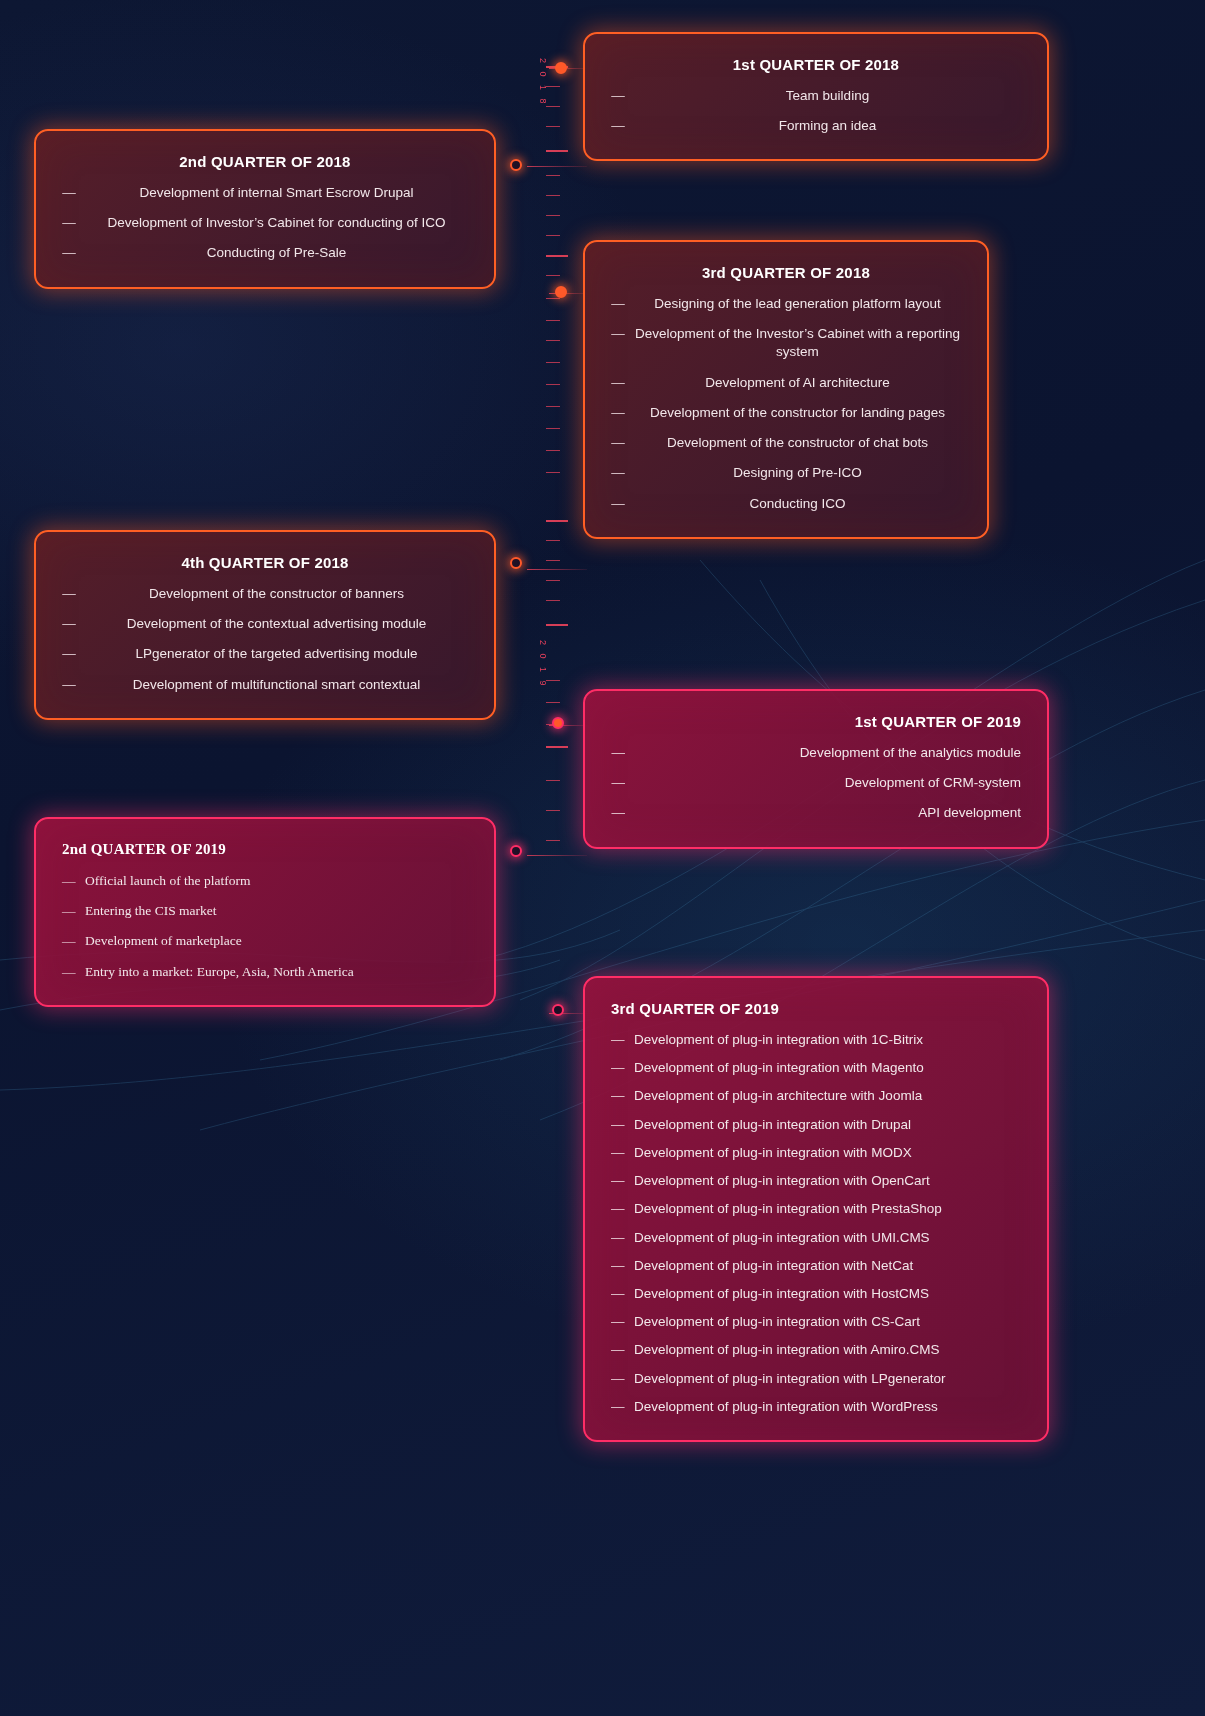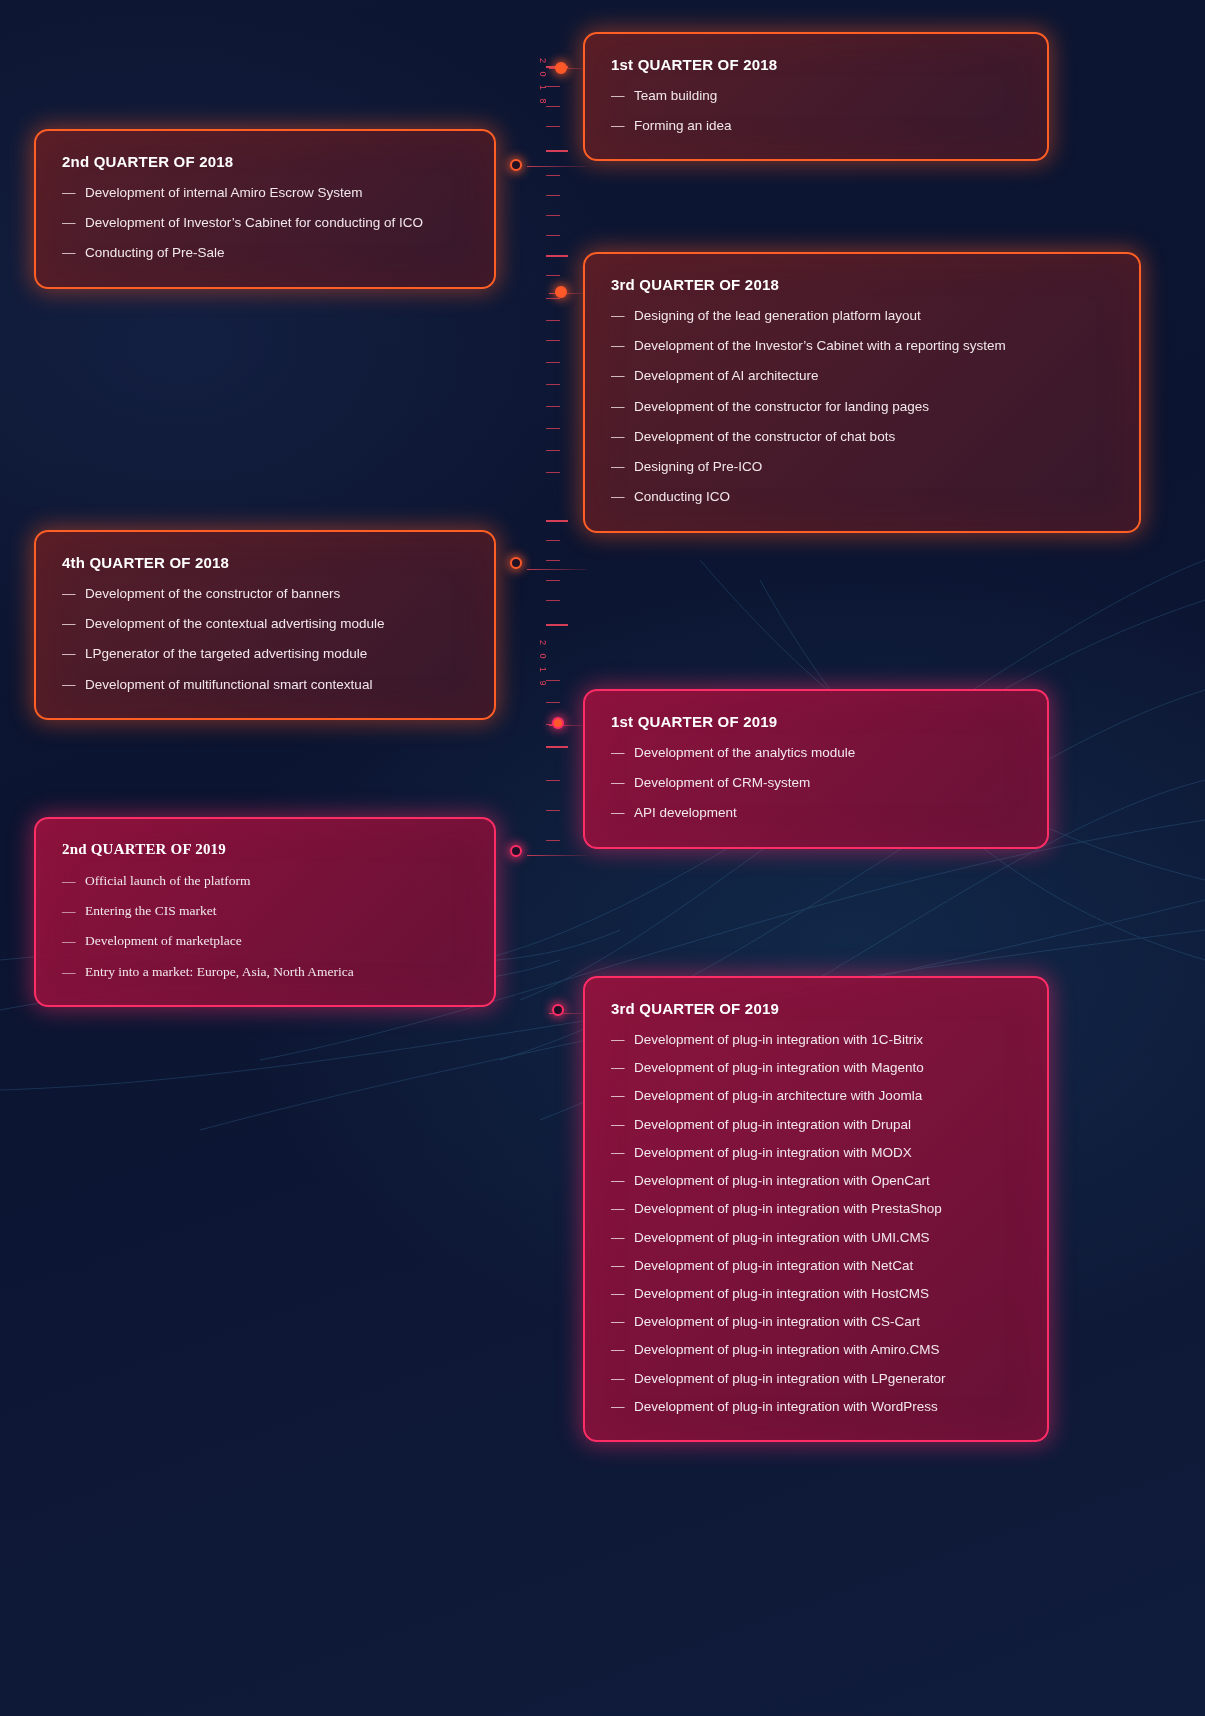--- a/index.html
+++ b/index.html
@@ -76,20 +76,21 @@
   
   .card {
     position: absolute;
     border-radius: 14px;
     padding: 22px 26px 24px 26px;
   }
   .card.orange {
     border: 2px solid #ff5f24;
     background: linear-gradient(135deg, rgba(92,30,40,0.92), rgba(58,24,44,0.92));
     box-shadow: 0 0 22px 3px rgba(255,85,30,0.45), inset 0 0 40px rgba(120,30,20,0.25);
+    text-align: center;
   }
   .card.pink {
     border: 2px solid #ff2d66;
     background: linear-gradient(135deg, rgba(150,18,60,0.92), rgba(110,16,54,0.92));
     box-shadow: 0 0 22px 3px rgba(255,45,102,0.45), inset 0 0 40px rgba(160,20,70,0.25);
   }
   .card h3 {
     color: #ffffff;
     font-size: 15px;
     font-weight: bold;
@@ -206,34 +207,34 @@
         <span class="txt">Forming an idea</span>
       </li>
     </ul>
   </div>
 
   <div class="card orange" style="left:34px; top:129px; width:462px;">
     <h3>2nd QUARTER OF 2018</h3>
     <ul>
       <li>
         <span class="dash">—</span>
-        <span class="txt">Development of internal Amiro Escrow System</span>
+        <span class="txt">Development of internal Smart Escrow Drupal</span>
       </li>
       <li>
         <span class="dash">—</span>
         <span class="txt">Development of Investor’s Cabinet for conducting of ICO</span>
       </li>
       <li>
         <span class="dash">—</span>
         <span class="txt">Conducting of Pre-Sale</span>
       </li>
     </ul>
   </div>
 
-  <div class="card orange" style="left:583px; top:252px; width:558px;">
+  <div class="card orange" style="left:583px; top:240px; width:406px;">
     <h3>3rd QUARTER OF 2018</h3>
     <ul>
       <li>
         <span class="dash">—</span>
         <span class="txt">Designing of the lead generation platform layout</span>
       </li>
       <li>
         <span class="dash">—</span>
         <span class="txt">Development of the Investor’s Cabinet with a reporting system</span>
       </li>
@@ -275,21 +276,21 @@
         <span class="dash">—</span>
         <span class="txt">LPgenerator of the targeted advertising module</span>
       </li>
       <li>
         <span class="dash">—</span>
         <span class="txt">Development of multifunctional smart contextual</span>
       </li>
     </ul>
   </div>
 
-  <div class="card pink" style="left:583px; top:689px; width:466px;">
+  <div class="card pink" style="left:583px; top:689px; width:466px;text-align:right;">
     <h3>1st QUARTER OF 2019</h3>
     <ul>
       <li>
         <span class="dash">—</span>
         <span class="txt">Development of the analytics module</span>
       </li>
       <li>
         <span class="dash">—</span>
         <span class="txt">Development of CRM-system</span>
       </li>

